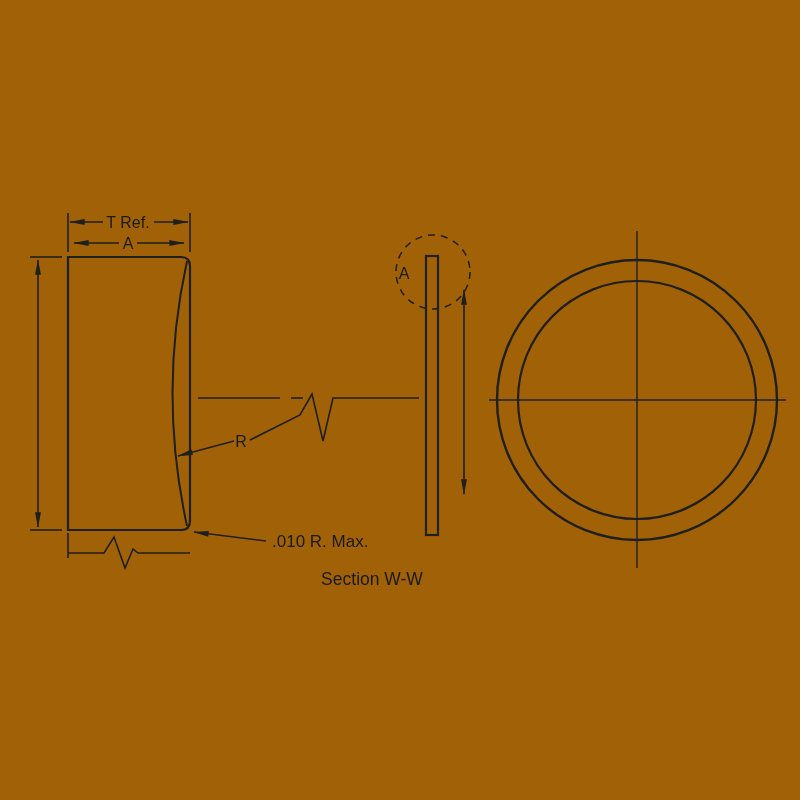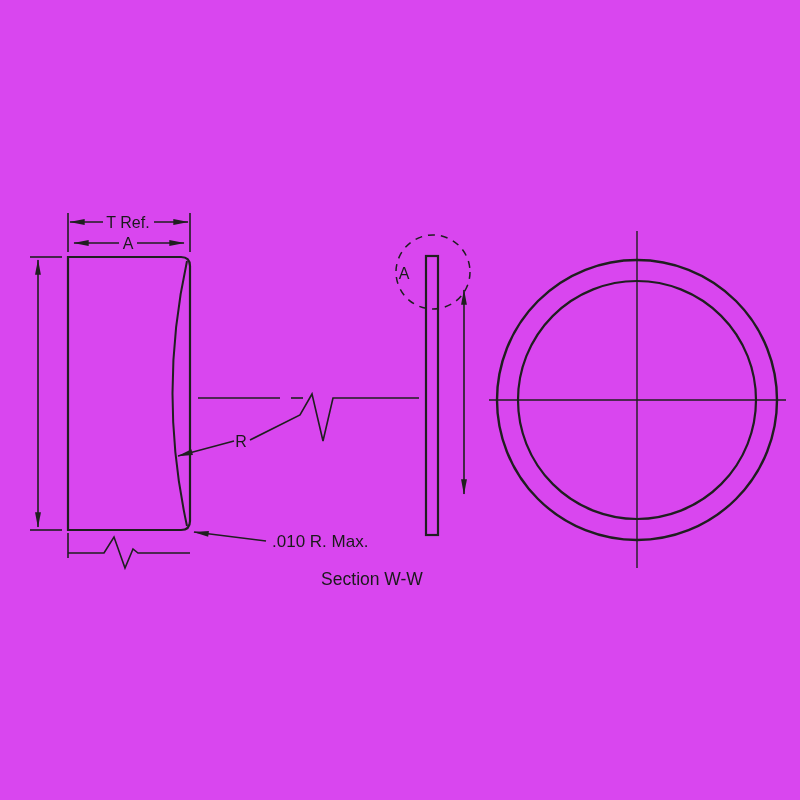--- a/index.html
+++ b/index.html
@@ -3,21 +3,21 @@
 <meta charset="utf-8">
 <style>
   html, body {
     margin: 0;
     padding: 0;
     background: #ffffff;
   }
   .page {
     width: 800px;
     height: 800px;
-    background: #d946ef;
+    background: #a16207;
     position: relative;
     font-family: "Liberation Sans", sans-serif;
   }
   svg {
     display: block;
   }
   svg text {
     font-family: "Liberation Sans", sans-serif;
     fill: #1a1a1a;
   }

